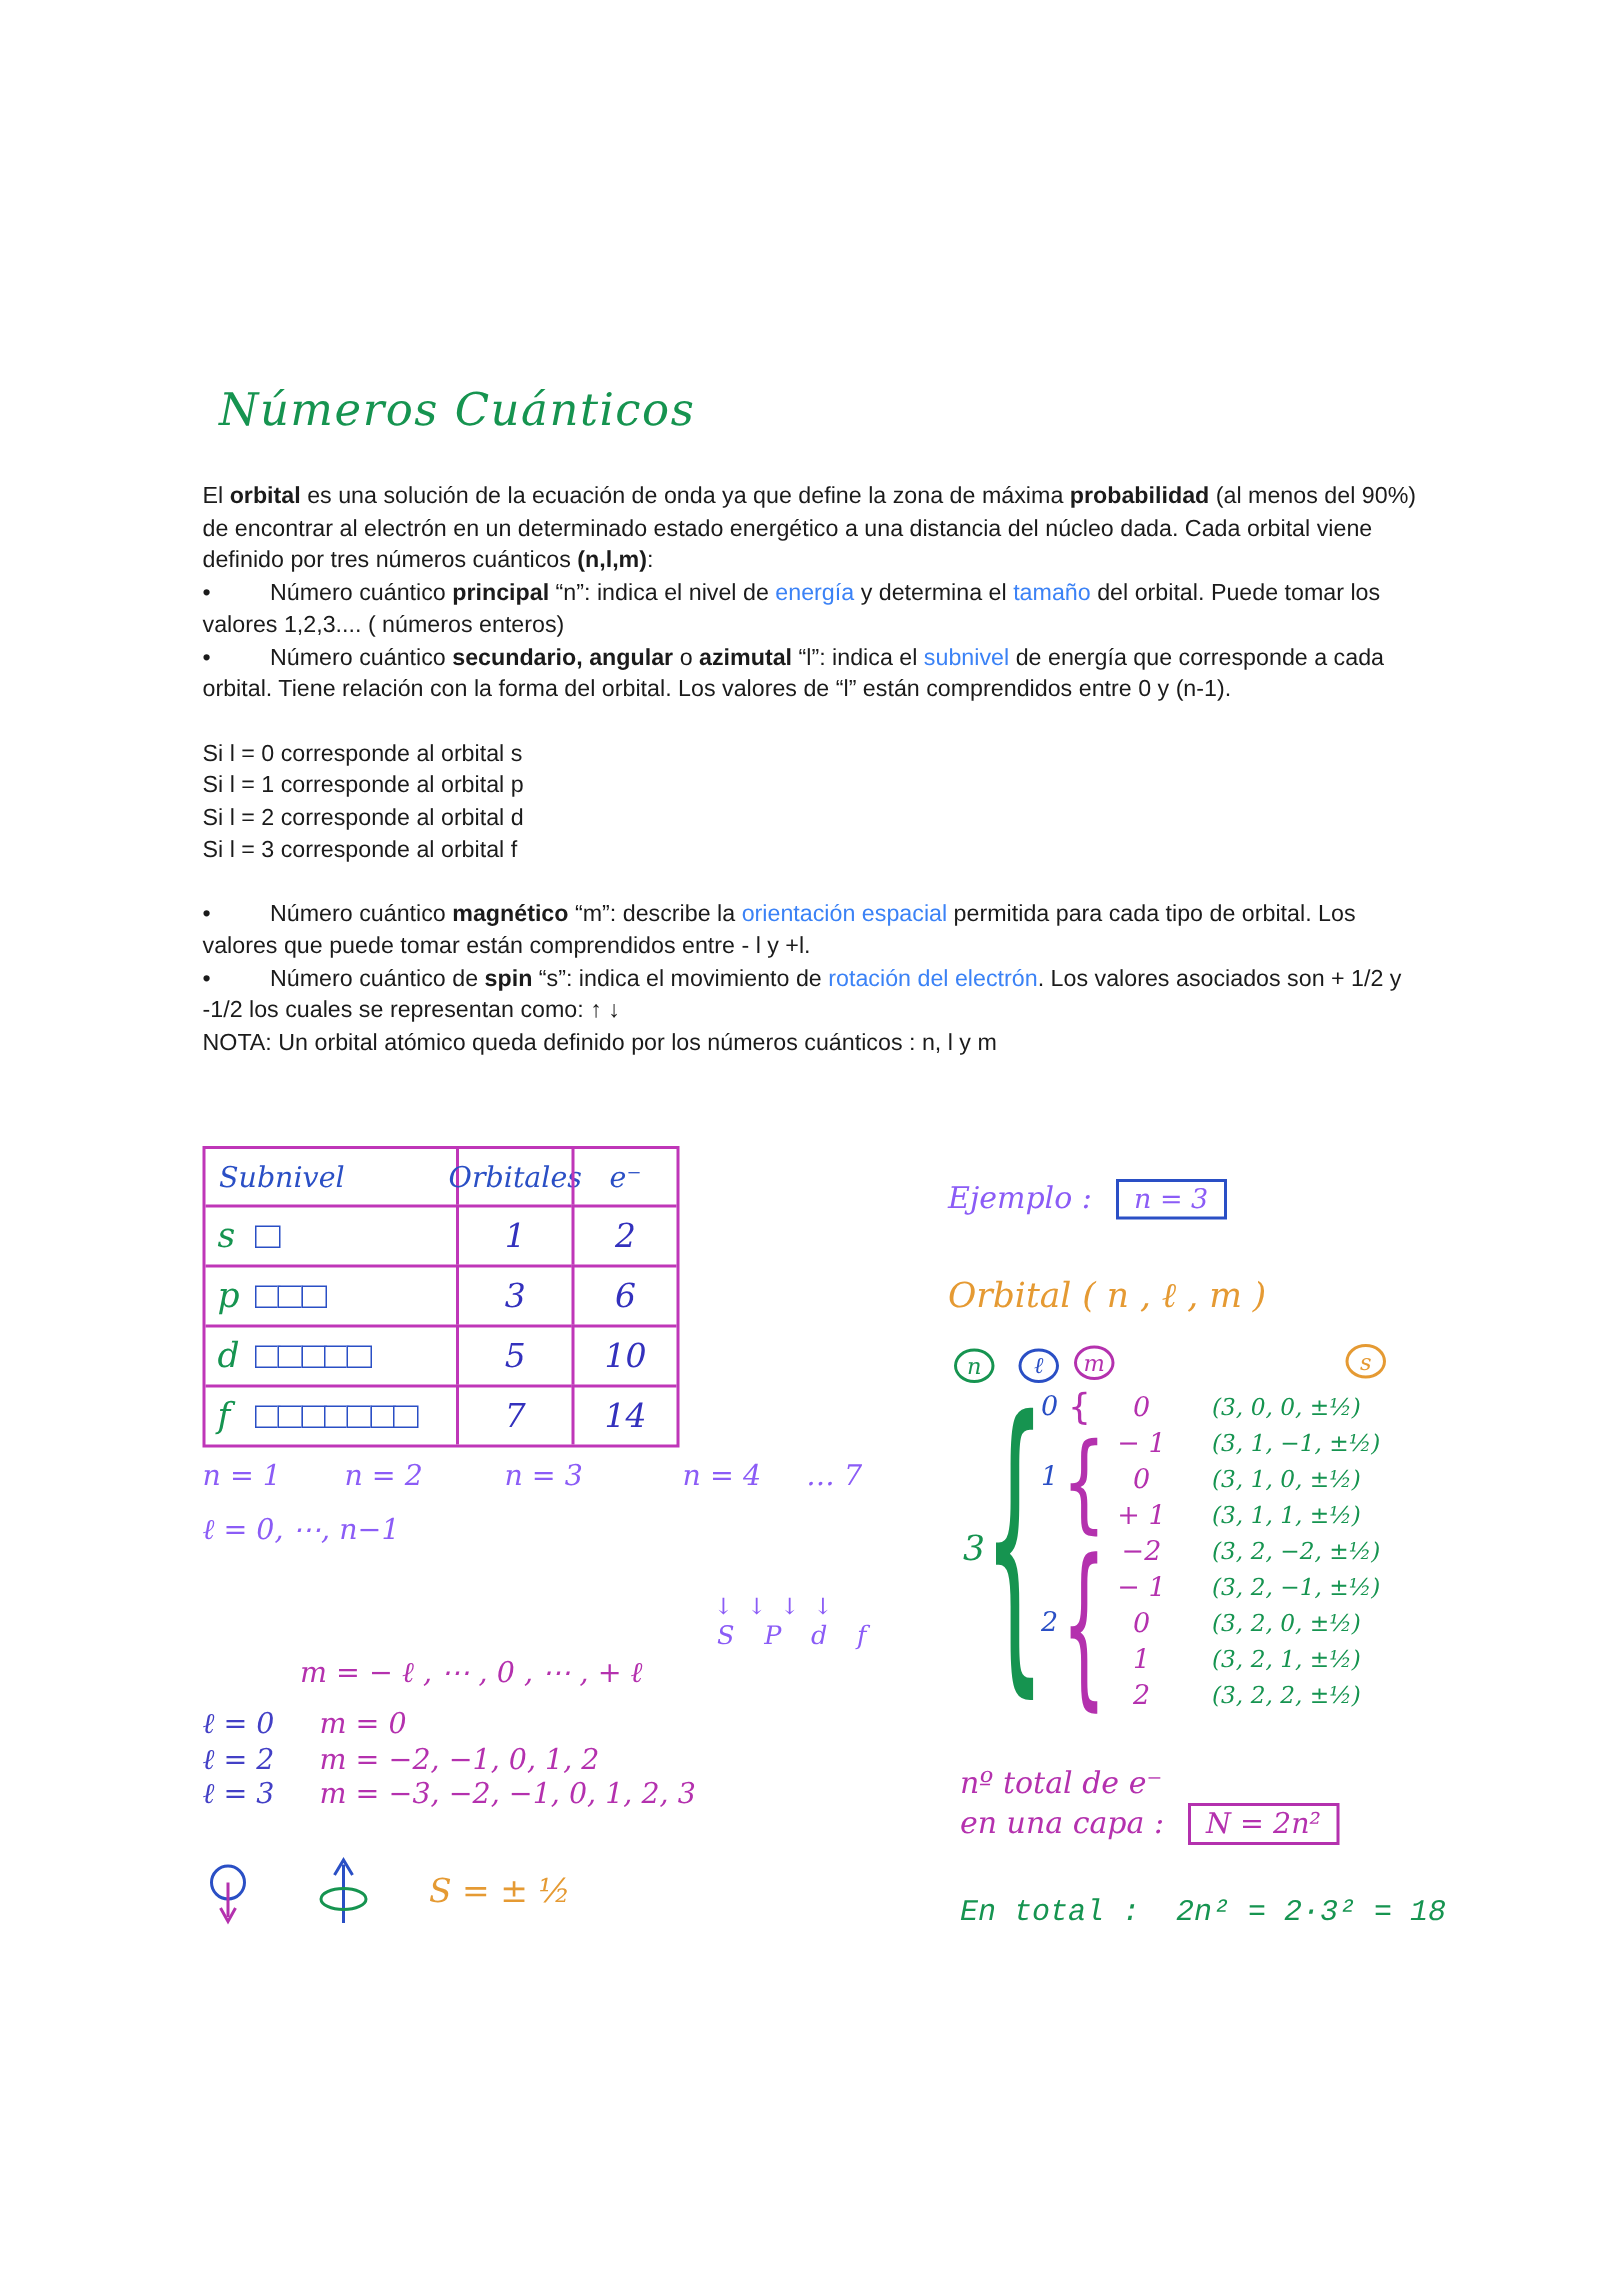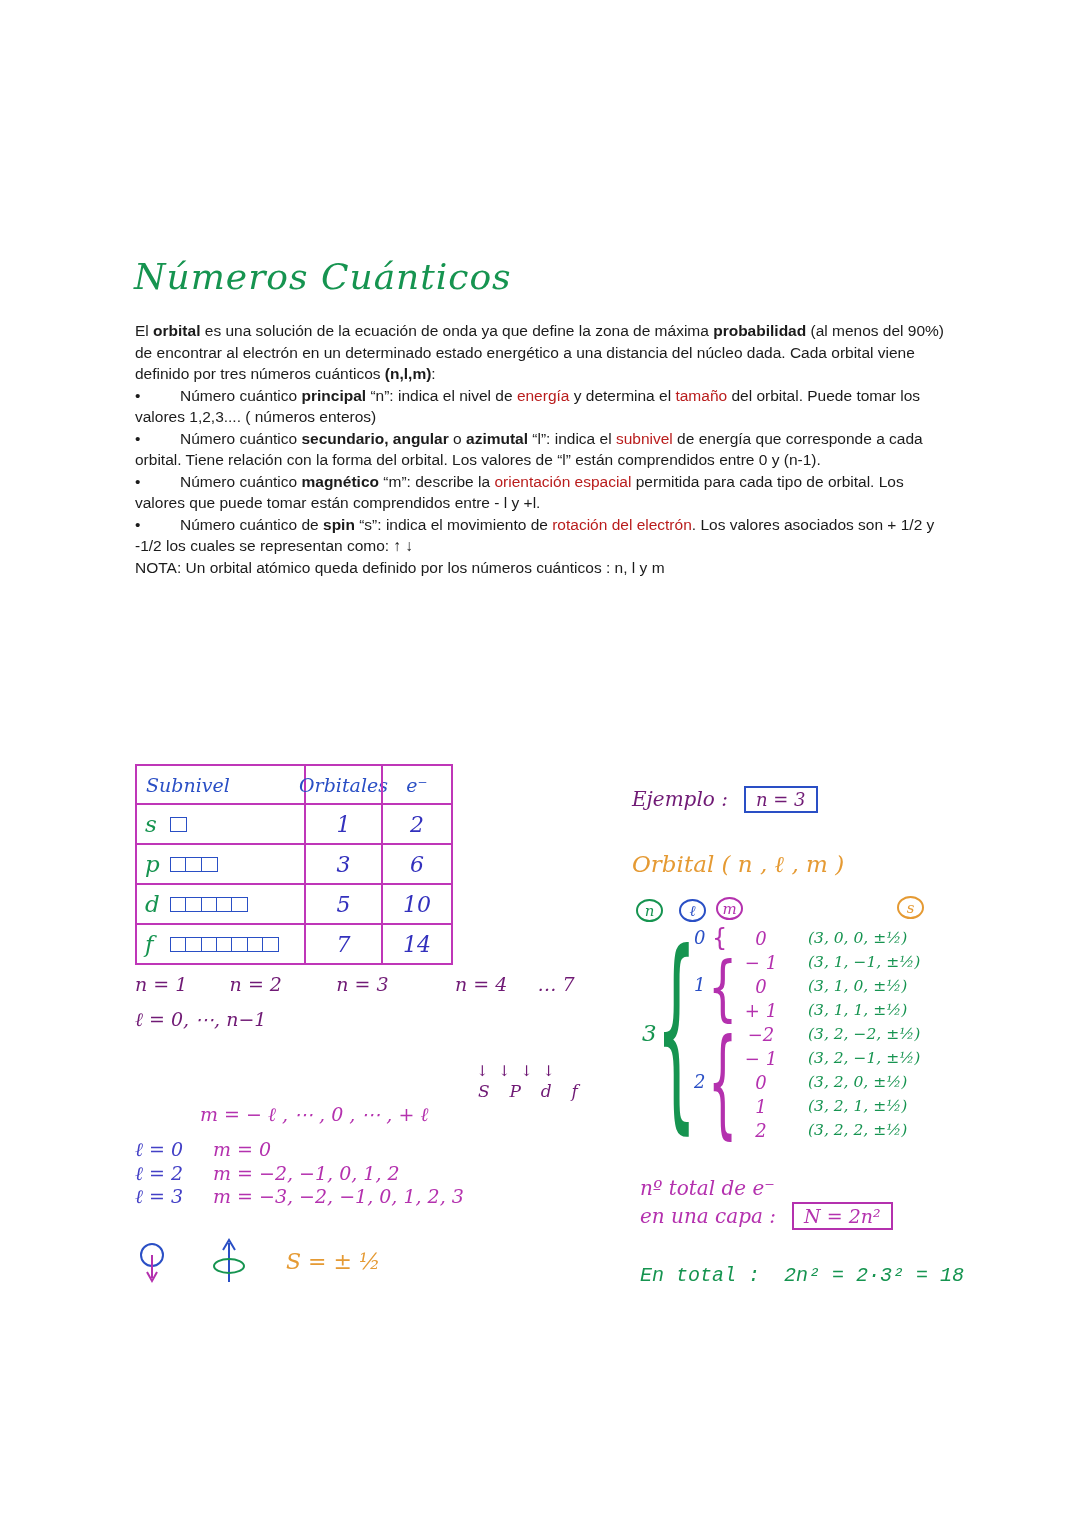--- a/index.html
+++ b/index.html
@@ -1,35 +1,35 @@
 <!DOCTYPE html>
 <html><head>
 <meta charset="utf-8">
 <style>
   * { box-sizing: border-box; margin: 0; padding: 0; }
   body { background: #e9e9e9; font-family: "Liberation Sans", sans-serif; }
   .page { position: relative; width: 1080px; height: 1528px; background: #ffffff; margin: 0 auto; overflow: hidden; }
 
   .hw { font-family: "DejaVu Serif", serif; font-style: italic; }
-  .hblue { color: #701a75; }
+  .hblue { color: #8b5cf6; }
   .hgreen { color: #169450; }
   .hmag { color: #b431ae; }
   .horange { color: #e59a33; }
   .pre { white-space: pre; }
   .abs { position: absolute; }
 
-  .title { position: absolute; left: 134px; top: 256px; font-size: 36px; font-weight: normal; color: #169450; letter-spacing: 1px; text-align: center; }
+  .title { position: absolute; left: 146px; top: 256px; font-size: 30px; font-weight: normal; color: #169450; letter-spacing: 1px; text-align: center; }
 
   .typed { position: absolute; left: 135px; top: 320px; width: 812px; font-size: 15.5px; line-height: 1.39; color: #1b1b1b; }
   .typed p { margin: 0; }
   .gap-b { margin-bottom: 21px; }
   .si-block { margin: 21px 0; }
   .nota { margin-top: 3px; }
   .seg-b { font-weight: bold; }
-  .seg-link { color: #b91c1c; }
+  .seg-link { color: #3b82f6; }
   .seg-bullet { display: inline-block; width: 45px; }
 
   
   .qtable { position: absolute; left: 135px; top: 764px; display: grid; grid-template-columns: 167px 77px 70px; border: 2.5px solid #bf36b8; background: #fff; }
   .qtable > div { border-top: 2px solid #bf36b8; }
   .qtable > .hrow { border-top: none; }
   .qtable > .cb { border-left: 2px solid #bf36b8; }
   .th { height: 37px; font-family: "DejaVu Serif", serif; font-style: italic; color: #2a4fc5; font-size: 19px; display: flex; align-items: center; padding-left: 9px; }
   .th.cc { justify-content: center; padding-left: 0; }
   .trd { height: 40px; display: flex; align-items: center; }
@@ -71,20 +71,26 @@
 <body>
 
 <div class="page">
 
   <h1 class="title hw">Números Cuánticos</h1>
 
   <div class="typed">
     <p class="gap-b"><span>El </span><span class="seg-b">orbital</span><span> es una solución de la ecuación de onda ya que define la zona de máxima </span><span class="seg-b">probabilidad</span><span> (al menos del 90%) de encontrar al electrón en un determinado estado energético a una distancia del núcleo dada. Cada orbital viene definido por tres números cuánticos </span><span class="seg-b">(n,l,m)</span><span>:</span></p>
     <p><span class="seg-bullet">•</span><span>Número cuántico </span><span class="seg-b">principal</span><span> “n”: indica el nivel de </span><span class="seg-link">energía</span><span> y determina el </span><span class="seg-link">tamaño</span><span> del orbital. Puede tomar los valores 1,2,3.... ( números enteros)</span></p>
     <p><span class="seg-bullet">•</span><span>Número cuántico </span><span class="seg-b">secundario, angular</span><span> o </span><span class="seg-b">azimutal</span><span> “l”: indica el </span><span class="seg-link">subnivel</span><span> de energía que corresponde a cada orbital. Tiene relación con la forma del orbital. Los valores de “l” están comprendidos entre 0 y (n-1).</span></p>
+    <div class="si-block">
+      <div>Si l = 0 corresponde al orbital s</div>
+      <div>Si l = 1 corresponde al orbital p</div>
+      <div>Si l = 2 corresponde al orbital d</div>
+      <div>Si l = 3 corresponde al orbital f</div>
+    </div>
     <p><span class="seg-bullet">•</span><span>Número cuántico </span><span class="seg-b">magnético</span><span> “m”: describe la </span><span class="seg-link">orientación espacial</span><span> permitida para cada tipo de orbital. Los valores que puede tomar están comprendidos entre  - l y +l.</span></p>
     <p><span class="seg-bullet">•</span><span>Número cuántico de </span><span class="seg-b">spin</span><span> “s”: indica el movimiento de </span><span class="seg-link">rotación del electrón</span><span>. Los valores asociados son + 1/2 y -1/2 los cuales se representan como:  ↑ ↓</span></p>
     <p class="nota">NOTA: Un orbital atómico queda definido por los números cuánticos : n, l y m</p>
   </div>
 
   <div class="qtable">
     <div class="th hrow">Subnivel</div>
     <div class="th cc hrow cb">Orbitales</div>
     <div class="th cc hrow cb">e⁻</div>
 

